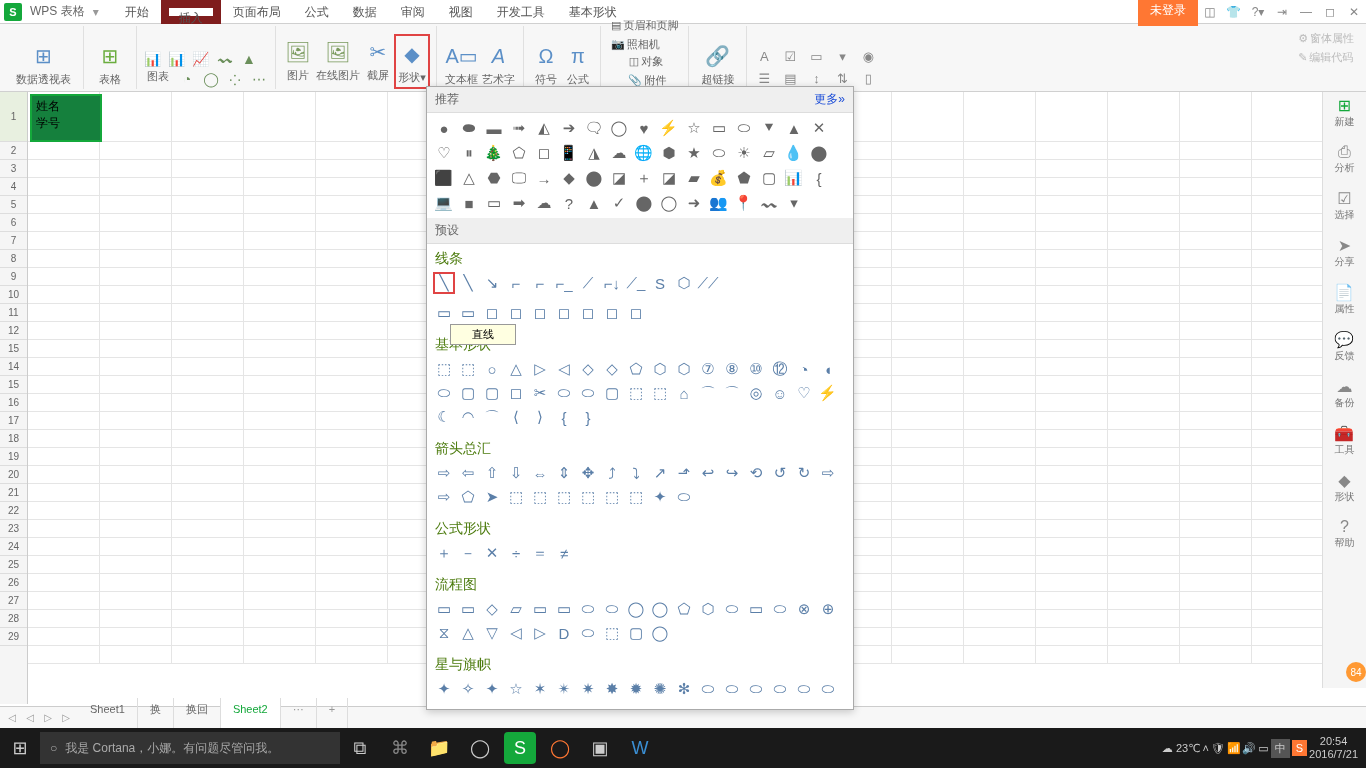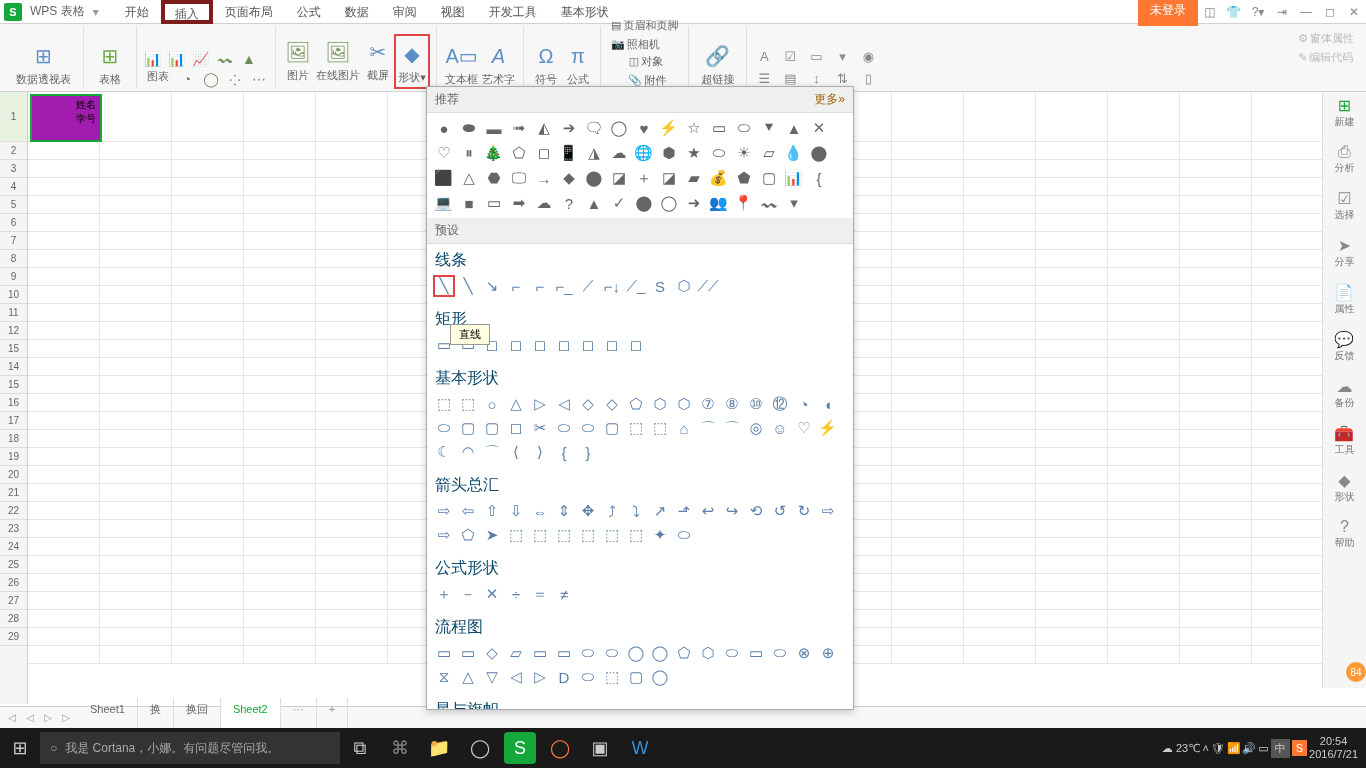--- a/index.html
+++ b/index.html
@@ -5,21 +5,21 @@
 * { margin: 0; padding: 0; box-sizing: border-box; font-family: "Microsoft YaHei", sans-serif; }
 body { width: 1366px; height: 768px; overflow: hidden; background: #fff; position: relative; }
 
 
 .titlebar { height: 24px; background: #fff; border-bottom: 1px solid #d0d0d0; display: flex; align-items: center; font-size: 12px; }
 .app-logo { width: 18px; height: 18px; background: #14a83b; border-radius: 2px; margin: 0 4px; display: flex; align-items: center; justify-content: center; color: #fff; font-size: 11px; font-weight: bold; }
 .app-title { color: #666; padding: 0 4px; }
 .app-dropdown { color: #999; padding: 0 4px; }
 .menu-tabs { display: flex; margin-left: 10px; }
 .menu-tab { padding: 0 12px; height: 24px; line-height: 24px; color: #555; cursor: pointer; }
-.menu-tab.highlighted { border: 4px solid #7f1d1d; padding: 0 10px; line-height: 20px; }
+.menu-tab.highlighted { border: 8px solid #7f1d1d; padding: 0 10px; line-height: 20px; }
 .titlebar-right { margin-left: auto; display: flex; align-items: center; }
 .login-btn { background: #ff7733; color: #fff; padding: 0 12px; height: 28px; line-height: 24px; }
 .title-icon { width: 24px; height: 24px; display: flex; align-items: center; justify-content: center; color: #888; }
 
 
 .ribbon { height: 68px; background: #f7f7f7; border-bottom: 1px solid #d0d0d0; display: flex; padding: 2px 4px; }
 .ribbon-group { display: flex; flex-direction: column; align-items: center; justify-content: flex-end; border-right: 1px solid #e0e0e0; padding: 0 6px; font-size: 11px; color: #666; }
 .ribbon-group.no-border { border-right: none; }
 .ribbon-btn { display: flex; flex-direction: column; align-items: center; cursor: pointer; padding: 2px; }
 .ribbon-btn-large { display: flex; flex-direction: column; align-items: center; padding: 2px 6px; cursor: pointer; }
@@ -32,36 +32,36 @@
 
 
 .main { display: flex; height: 612px; }
 .row-headers { width: 28px; background: #f5f5f5; border-right: 1px solid #ccc; }
 .row-header { height: 18px; border-bottom: 1px solid #ddd; text-align: center; font-size: 10px; color: #666; line-height: 18px; }
 .row-header.first { height: 50px; line-height: 50px; background: #e8f0e0; }
 .grid { flex: 1; position: relative; background: #fff; }
 .grid-row { display: flex; height: 18px; }
 .grid-row.first { height: 50px; }
 .grid-cell { border-right: 1px solid #e5e5e5; border-bottom: 1px solid #e5e5e5; flex: 0 0 72px; height: 100%; }
-.selected-cell { position: absolute; left: 2px; top: 2px; width: 72px; height: 48px; border: 2px solid #14a83b; font-size: 10px; padding: 2px 4px; background: #a21caf; text-align: right; }
+.selected-cell { position: absolute; left: 2px; top: 2px; width: 72px; height: 48px; border: 2px solid #14a83b; font-size: 12px; padding: 2px 4px; background: #15803d; }
 
 
 .shape-panel { position: absolute; left: 426px; top: 86px; width: 428px; height: 624px; background: #fff; border: 1px solid #aaa; box-shadow: 0 2px 8px rgba(0,0,0,.2); z-index: 100; overflow-y: auto; }
 .shape-panel::-webkit-scrollbar { width: 14px; }
 .shape-panel::-webkit-scrollbar-track { background: #f0f0f0; }
 .shape-panel::-webkit-scrollbar-thumb { background: #c6c6c6; }
 .panel-header { background: #efefef; padding: 4px 8px; font-size: 12px; color: #666; display: flex; justify-content: space-between; border-bottom: 1px solid #ddd; }
-.panel-header .more { color: #a16207; cursor: pointer; }
-.shape-section-title { font-size: 16px; color: #0c4a6e; padding: 6px 8px 2px; }
+.panel-header .more { color: #1d4ed8; cursor: pointer; }
+.shape-section-title { font-size: 14px; color: #4d7c0f; padding: 6px 8px 2px; }
 .shape-grid { display: flex; flex-wrap: wrap; padding: 2px 6px 6px; gap: 2px; }
 .shape-item { width: 22px; height: 22px; display: flex; align-items: center; justify-content: center; font-size: 15px; color: #666; cursor: pointer; }
 .shape-item.outlined { color: #5b7fa8; }
 .shape-item.highlighted { border: 2px solid #e04444; }
 .recommend-row { display: flex; flex-wrap: wrap; padding: 4px 6px; gap: 3px; }
-.tooltip { position: absolute; left: 450px; top: 324px; background: #ffffe1; border: 1px solid #999; padding: 2px 8px; font-size: 11px; z-index: 200; }
+.tooltip { position: absolute; left: 450px; top: 324px; background: #ffffe1; border: 1px solid #999; padding: 2px 21px; font-size: 11px; z-index: 200; }
 
 
 .right-sidebar { position: absolute; right: 0; top: 92px; width: 44px; height: 596px; background: #f5f5f5; border-left: 1px solid #ddd; display: flex; flex-direction: column; align-items: center; padding-top: 4px; gap: 14px; }
 .side-item { display: flex; flex-direction: column; align-items: center; font-size: 10px; color: #777; cursor: pointer; }
 .side-icon { font-size: 16px; color: #888; }
 .side-item.green .side-icon { color: #14a83b; }
 .side-badge { position: absolute; right: 0; bottom: 6px; width: 20px; height: 20px; background: #ff9933; border-radius: 10px; color: #fff; font-size: 10px; display: flex; align-items: center; justify-content: center; }
 
 
 .sheet-tabs { position: absolute; bottom: 40px; left: 0; right: 0; height: 22px; background: #f7f7f7; border-top: 1px solid #ccc; display: flex; align-items: center; font-size: 11px; }
@@ -972,21 +972,20 @@
       <div class="shape-item outlined">⌐</div>
       <div class="shape-item outlined">⌐_</div>
       <div class="shape-item outlined">⟋</div>
       <div class="shape-item outlined">⌐↓</div>
       <div class="shape-item outlined">⟋_</div>
       <div class="shape-item outlined">S</div>
       <div class="shape-item outlined">⬡</div>
       <div class="shape-item outlined">⟋⟋</div>
     </div>
 
-  <div class="shape-section-title">矩形</div>
   <div class="shape-grid" id="rects-grid">
       <div class="shape-item outlined">▭</div>
       <div class="shape-item outlined">▭</div>
       <div class="shape-item outlined">◻</div>
       <div class="shape-item outlined">◻</div>
       <div class="shape-item outlined">◻</div>
       <div class="shape-item outlined">◻</div>
       <div class="shape-item outlined">◻</div>
       <div class="shape-item outlined">◻</div>
       <div class="shape-item outlined">◻</div>

